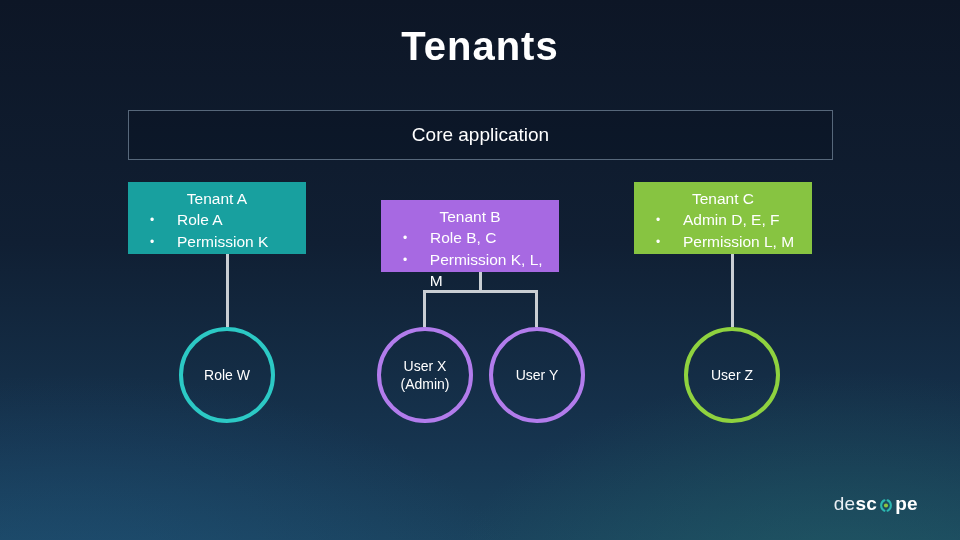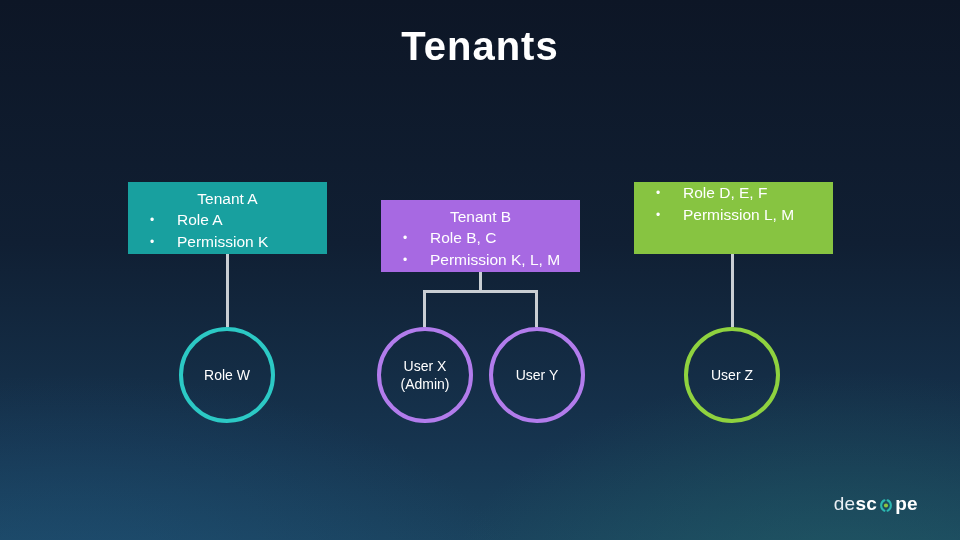--- a/index.html
+++ b/index.html
@@ -16,21 +16,21 @@
     text-align:center;color:#ffffff;font-size:40px;font-weight:bold;letter-spacing:1px;
   }
   .core-box{
     position:absolute;left:128px;top:110px;width:703px;height:48px;
     border:1px solid rgba(150,172,192,0.55);
     background:rgba(8,17,31,0.35);
     display:flex;align-items:center;justify-content:center;
     color:#ffffff;font-size:19px;
   }
   .tenant{
-    position:absolute;top:182px;width:199px;height:72px;color:#ffffff;
+    position:absolute;top:182px;width:178px;height:72px;color:#ffffff;
   }
   #tenant-a{left:128px}
   #tenant-b{left:381px}
   #tenant-c{left:634px}
   .tenant-name{text-align:center;font-size:15.5px;padding-top:7px;line-height:20px;}
   .bullet{display:flex;font-size:15.5px;line-height:21px;padding-left:22px;}
   .bullet .dot{width:27px;font-size:12px;line-height:22px;}
   .conn{position:absolute;background:#C9CED3;}
   #conn-a{left:226px;top:254px;width:3px;height:73px;}
   #conn-b-stem{left:479px;top:254px;width:3px;height:38px;}
@@ -57,20 +57,23 @@
   .logo .lg-bold{font-weight:bold;color:#ffffff;letter-spacing:0.3px;margin-top:19px;}
   .logo svg{margin:1px 1px 0 1px;display:block;}
 </style>
 </head>
 <body>
 
 <div id="slide">
 
   <h1 id="slide-title">Tenants</h1>
 
+  <div class="core-box">
+    <span>Core application</span>
+  </div>
 
   <div class="conn" id="conn-a" style="background: rgb(201, 206, 211);"></div>
   <div class="conn" id="conn-b-stem" style="background: rgb(201, 206, 211);"></div>
   <div class="conn" id="conn-b-bar" style="background: rgb(201, 206, 211);"></div>
   <div class="conn" id="conn-b-left" style="background: rgb(201, 206, 211);"></div>
   <div class="conn" id="conn-b-right" style="background: rgb(201, 206, 211);"></div>
   <div class="conn" id="conn-c" style="background: rgb(201, 206, 211);"></div>
 
   <div class="tenant" id="tenant-a" style="background: rgb(24, 160, 159);">
     <div class="tenant-name">Tenant A</div>
@@ -90,23 +93,24 @@
       <span class="dot">•</span>
       <span>Role B, C</span>
     </div>
     <div class="bullet">
       <span class="dot">•</span>
       <span>Permission K, L, M</span>
     </div>
   </div>
 
   <div class="tenant" id="tenant-c" style="background: rgb(135, 196, 65);">
+    <div class="tenant-name">Tenant C</div>
     <div class="bullet">
       <span class="dot">•</span>
-      <span>Role D, E, F</span>
+      <span>Admin D, E, F</span>
     </div>
     <div class="bullet">
       <span class="dot">•</span>
       <span>Permission L, M</span>
     </div>
   </div>
 
   <div class="user-circle" id="user-w" style="border-color: rgb(44, 201, 197);">
     <div>
       <span class="user-line">Role W</span>

